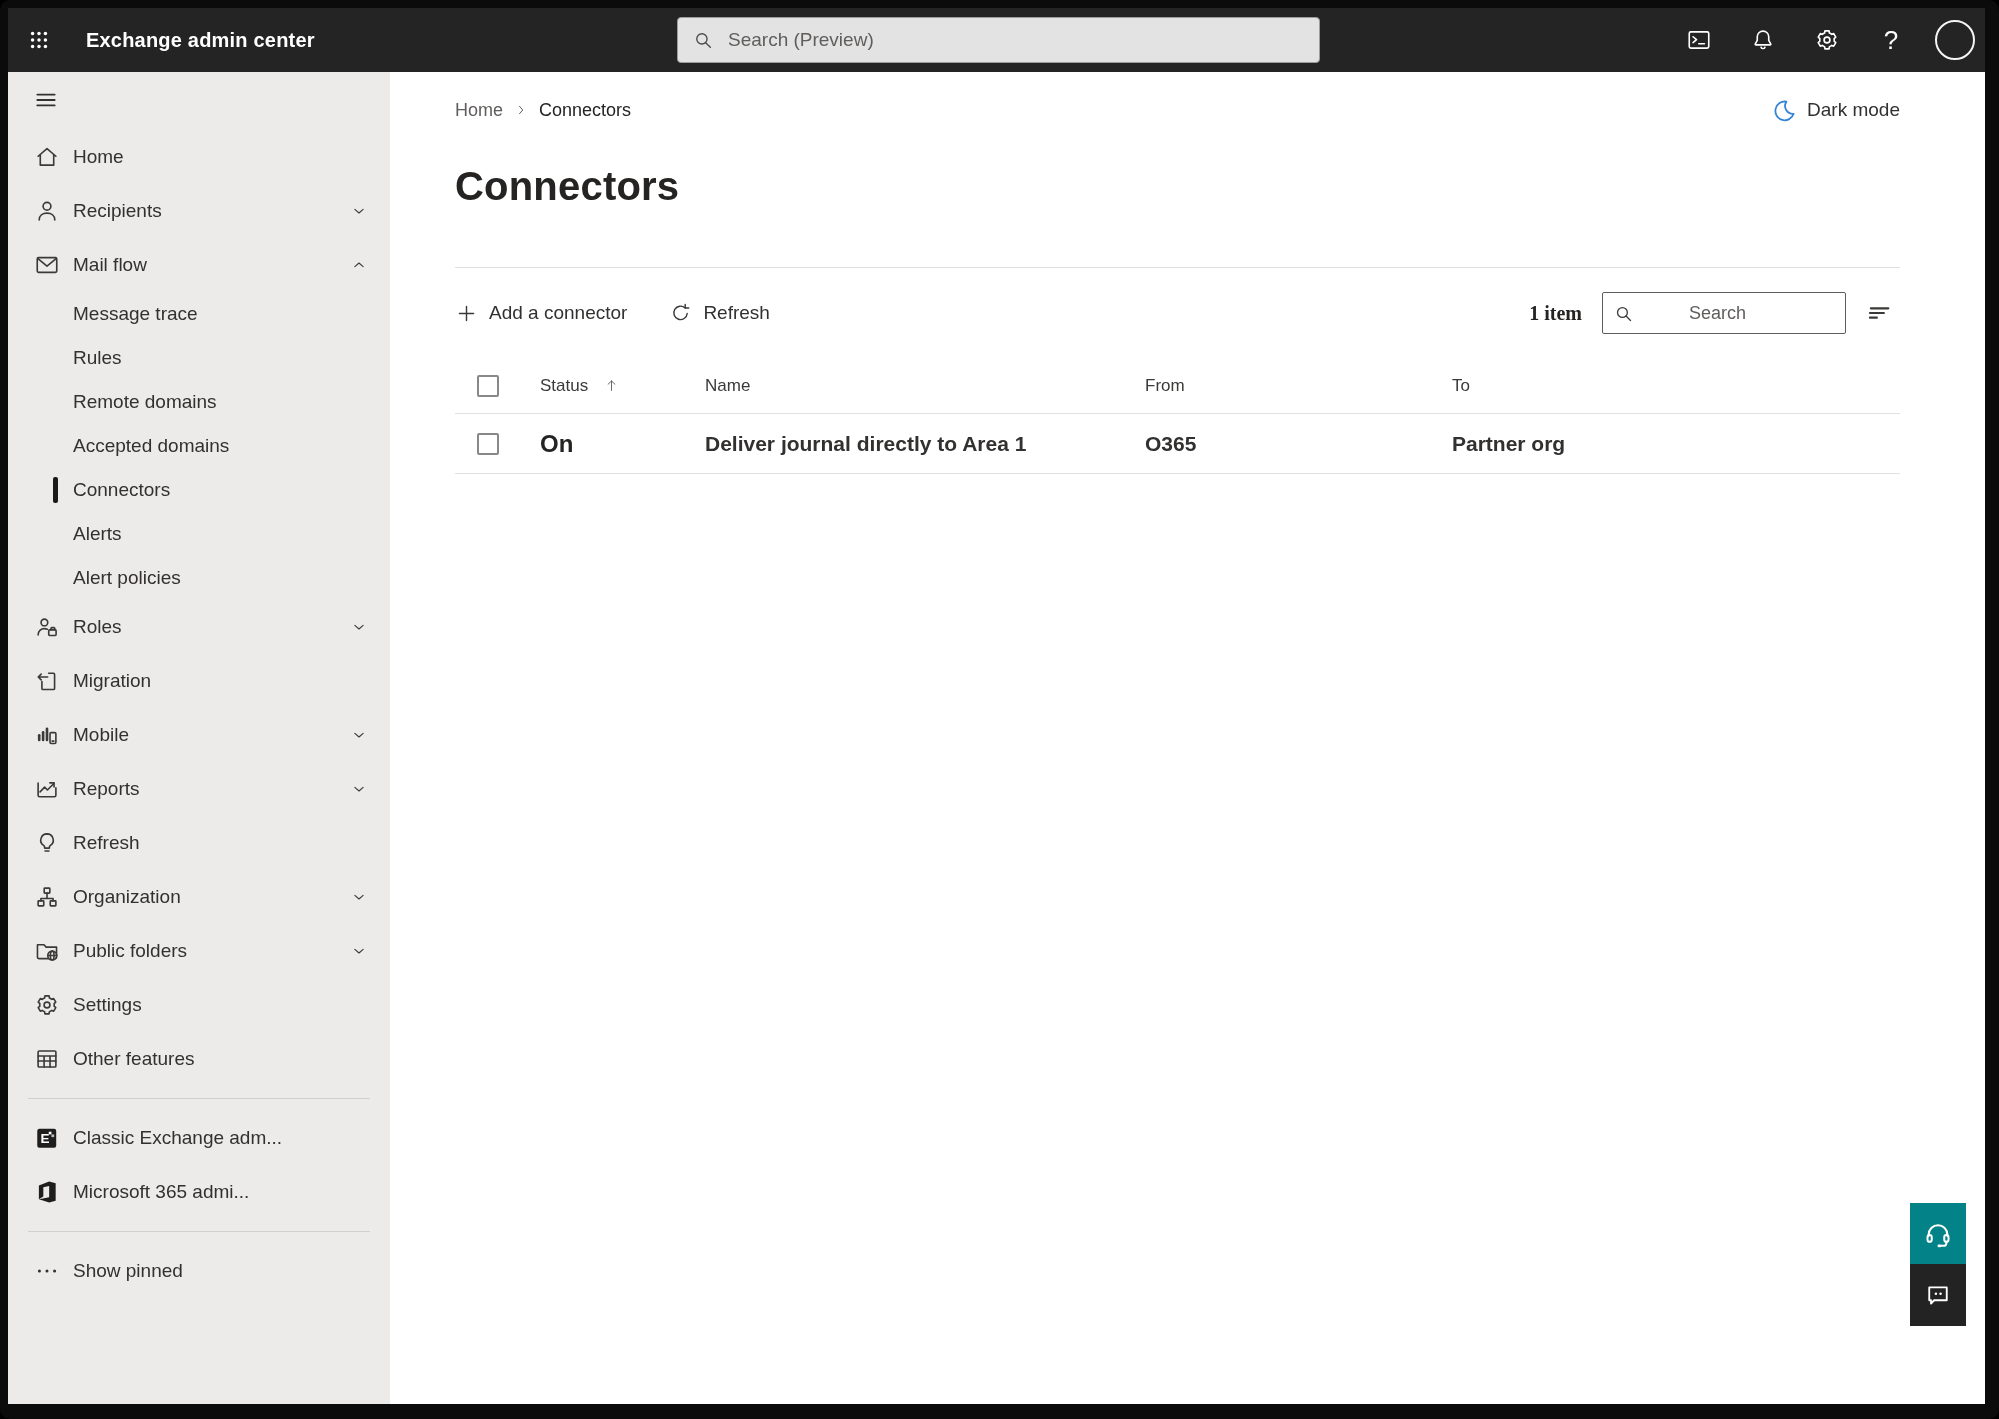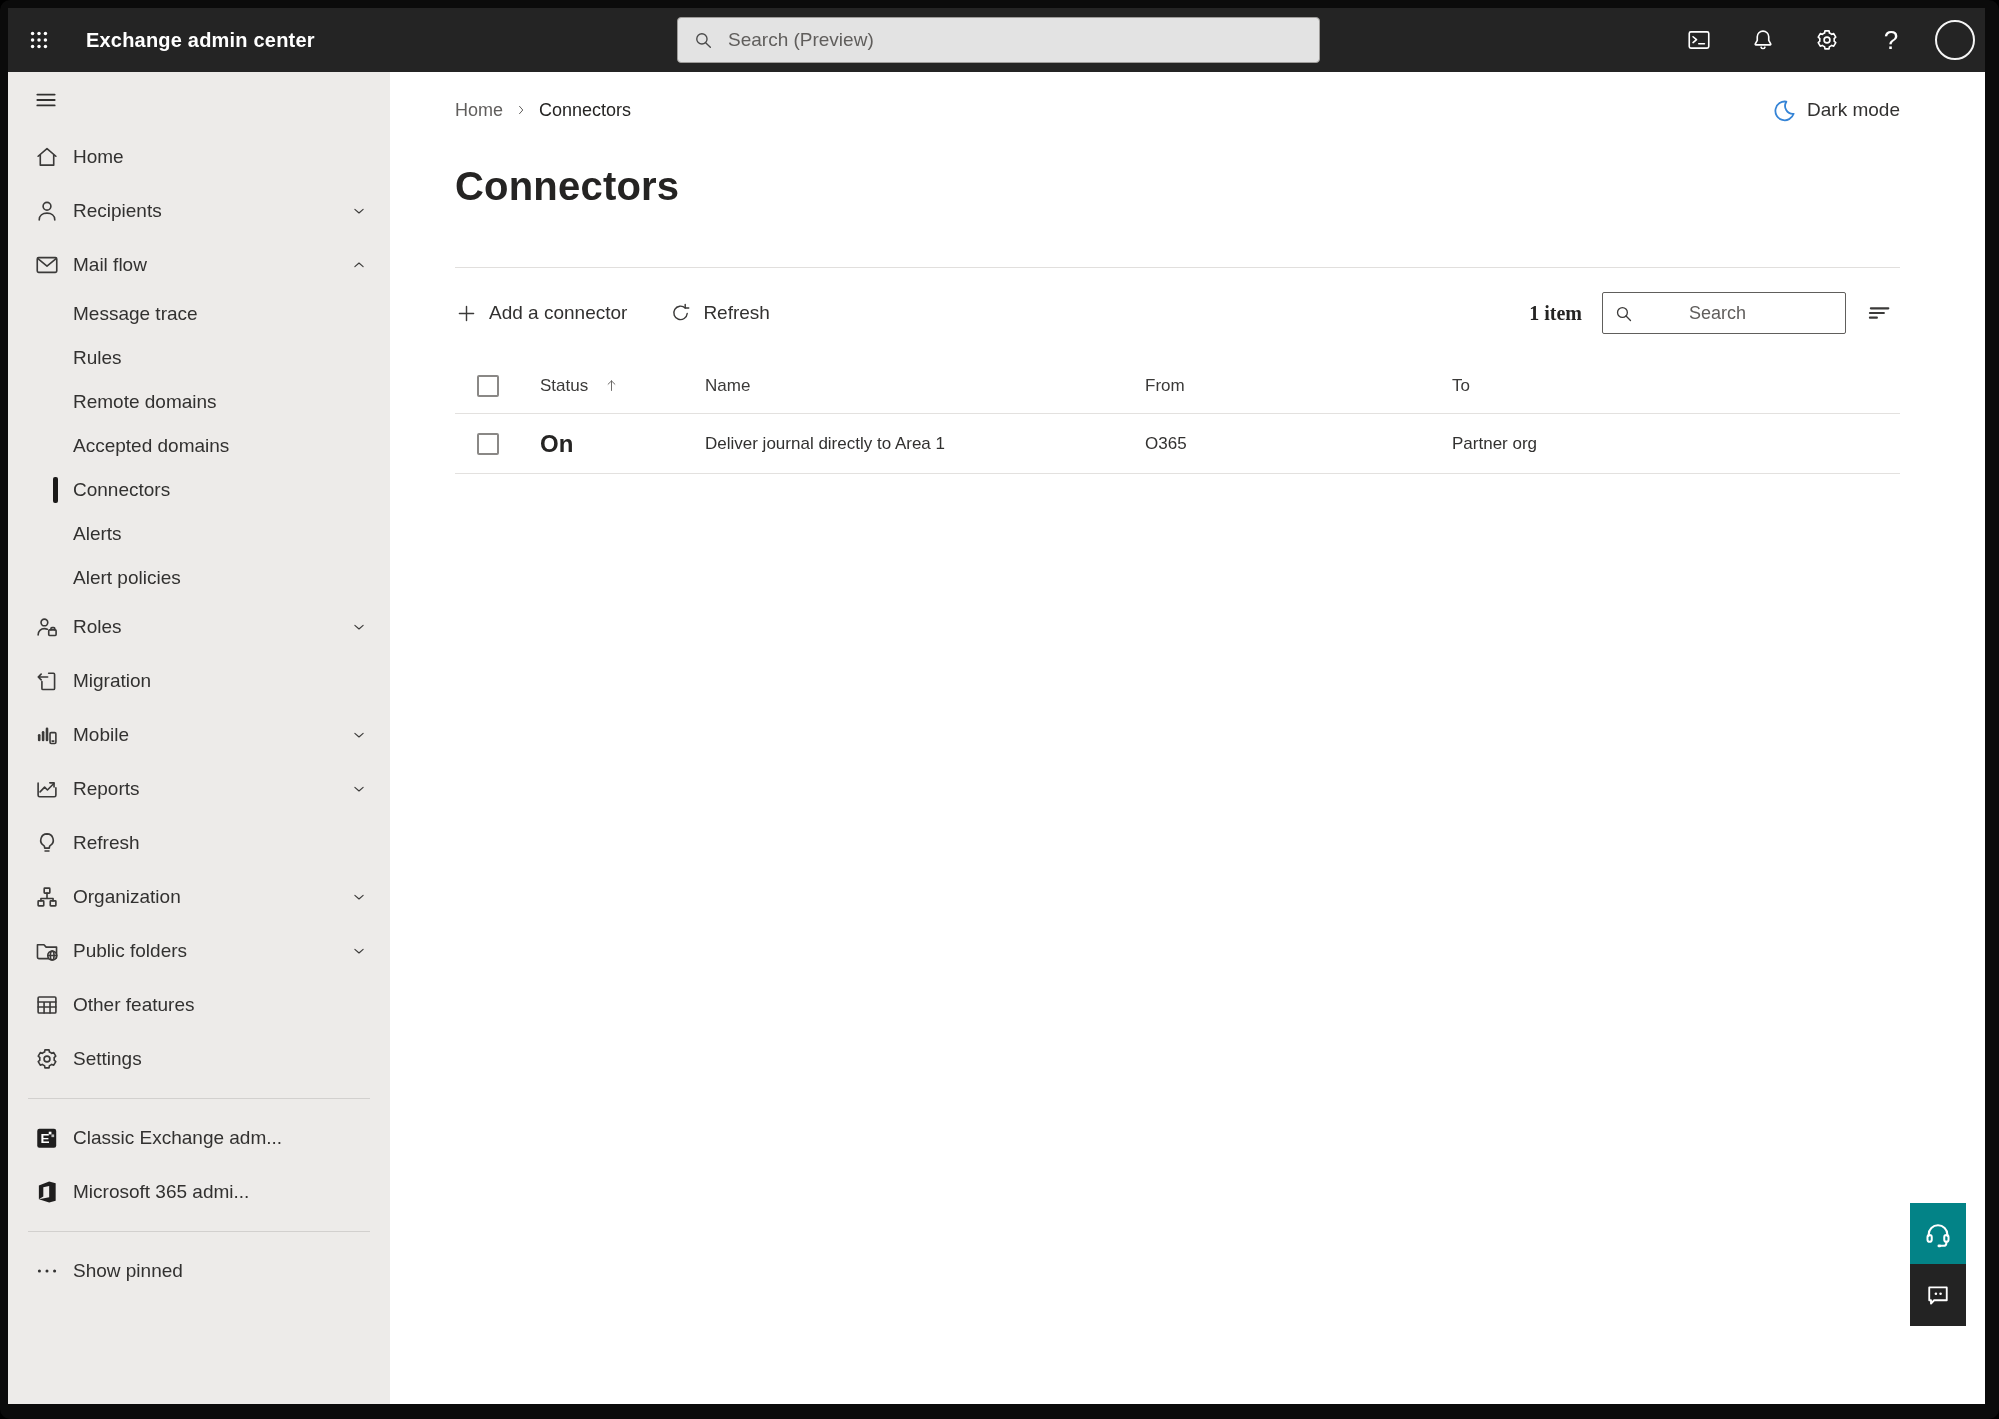--- a/index.html
+++ b/index.html
@@ -63,21 +63,21 @@
   .list-search input::placeholder { color:#605e5c; opacity:1; }
   .filter-btn { width:30px; height:30px; margin-left:18px; display:flex; align-items:center; justify-content:center; cursor:pointer; }
 
   
   .grid-head, .grid-row { display:grid; grid-template-columns:85px 165px 440px 307px 1fr; align-items:center; }
   .grid-head { height:56px; border-bottom:1px solid #e3e1df; }
   .grid-row { height:60px; border-bottom:1px solid #e3e1df; }
   .cb-cell { padding-left:22px; }
   .checkbox { width:22px; height:22px; border:2px solid #8a8886; border-radius:2px; background:#fff; cursor:pointer; }
   .col-h { font-size:17px; color:#3b3a39; display:flex; align-items:center; gap:15px; }
-  .cell { font-size:17px; color:#323130; white-space:nowrap; overflow:hidden; text-overflow:ellipsis; }
+  .cell { font-size:21px; color:#323130; white-space:nowrap; overflow:hidden; text-overflow:ellipsis;font-weight:bold; }
   .cell.status { font-size:24px; font-weight:700; color:#252423; }
   .sort-ic { width:17px; height:17px; }
 
   
   .float-stack { position:absolute; right:33px; top:1203px; width:56px; }
   .fab { width:56px; height:61px; display:flex; align-items:center; justify-content:center; cursor:pointer; }
   .fab.help { background:#038387; }
   .fab.feedback { background:#232323; height:62px; }
 
   .ic-stroke { stroke:#3b3a39; fill:none; stroke-width:1.5; stroke-linecap:round; stroke-linejoin:round; }
@@ -379,29 +379,29 @@
             <svg class="ic ic-stroke">
                 <use href="#i-folder-globe"></use>
               </svg>
             <span class="lbl">Public folders</span>
             <svg class="chev ic-stroke">
                 <use href="#i-chevron-down"></use>
               </svg>
           </div>
           <div class="nav-item">
             <svg class="ic ic-stroke">
+                <use href="#i-gear"></use>
+              </svg>
+            <span class="lbl">Settings</span>
+          </div>
+          <div class="nav-item">
+            <svg class="ic ic-stroke">
                 <use href="#i-table-grid"></use>
               </svg>
             <span class="lbl">Other features</span>
-          </div>
-          <div class="nav-item">
-            <svg class="ic ic-stroke">
-                <use href="#i-gear"></use>
-              </svg>
-            <span class="lbl">Settings</span>
           </div>
 
           <div class="nav-divider"></div>
 
           <div class="nav-item">
             <svg class="logo">
                 <use href="#i-exchange"></use>
               </svg>
             <span class="lbl">Classic Exchange adm...</span>
           </div>

